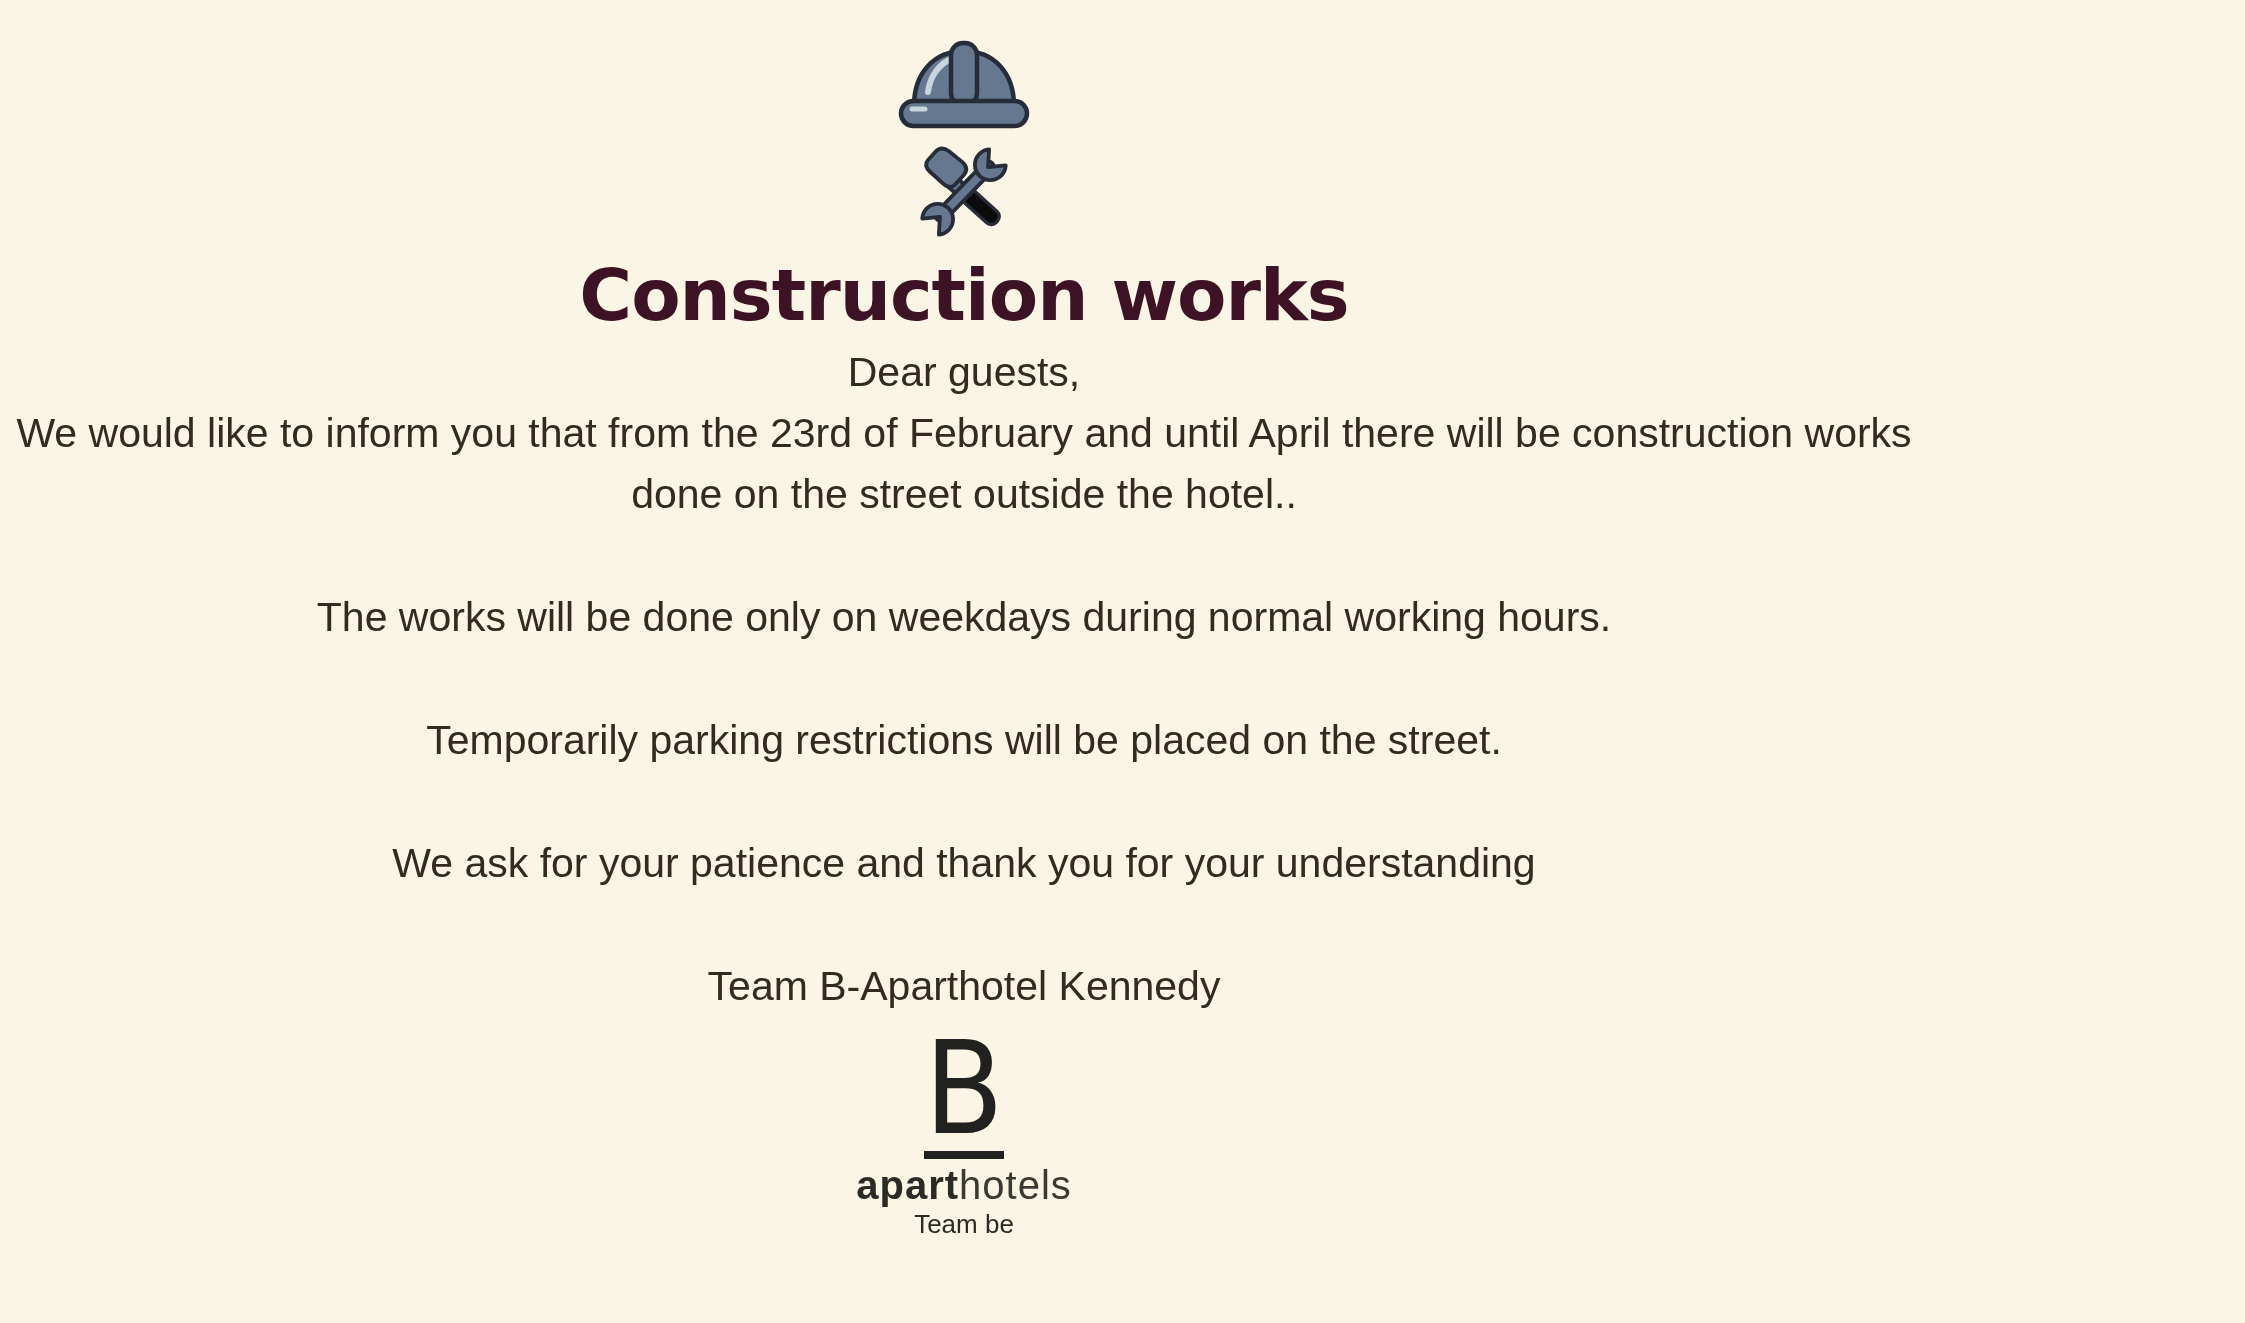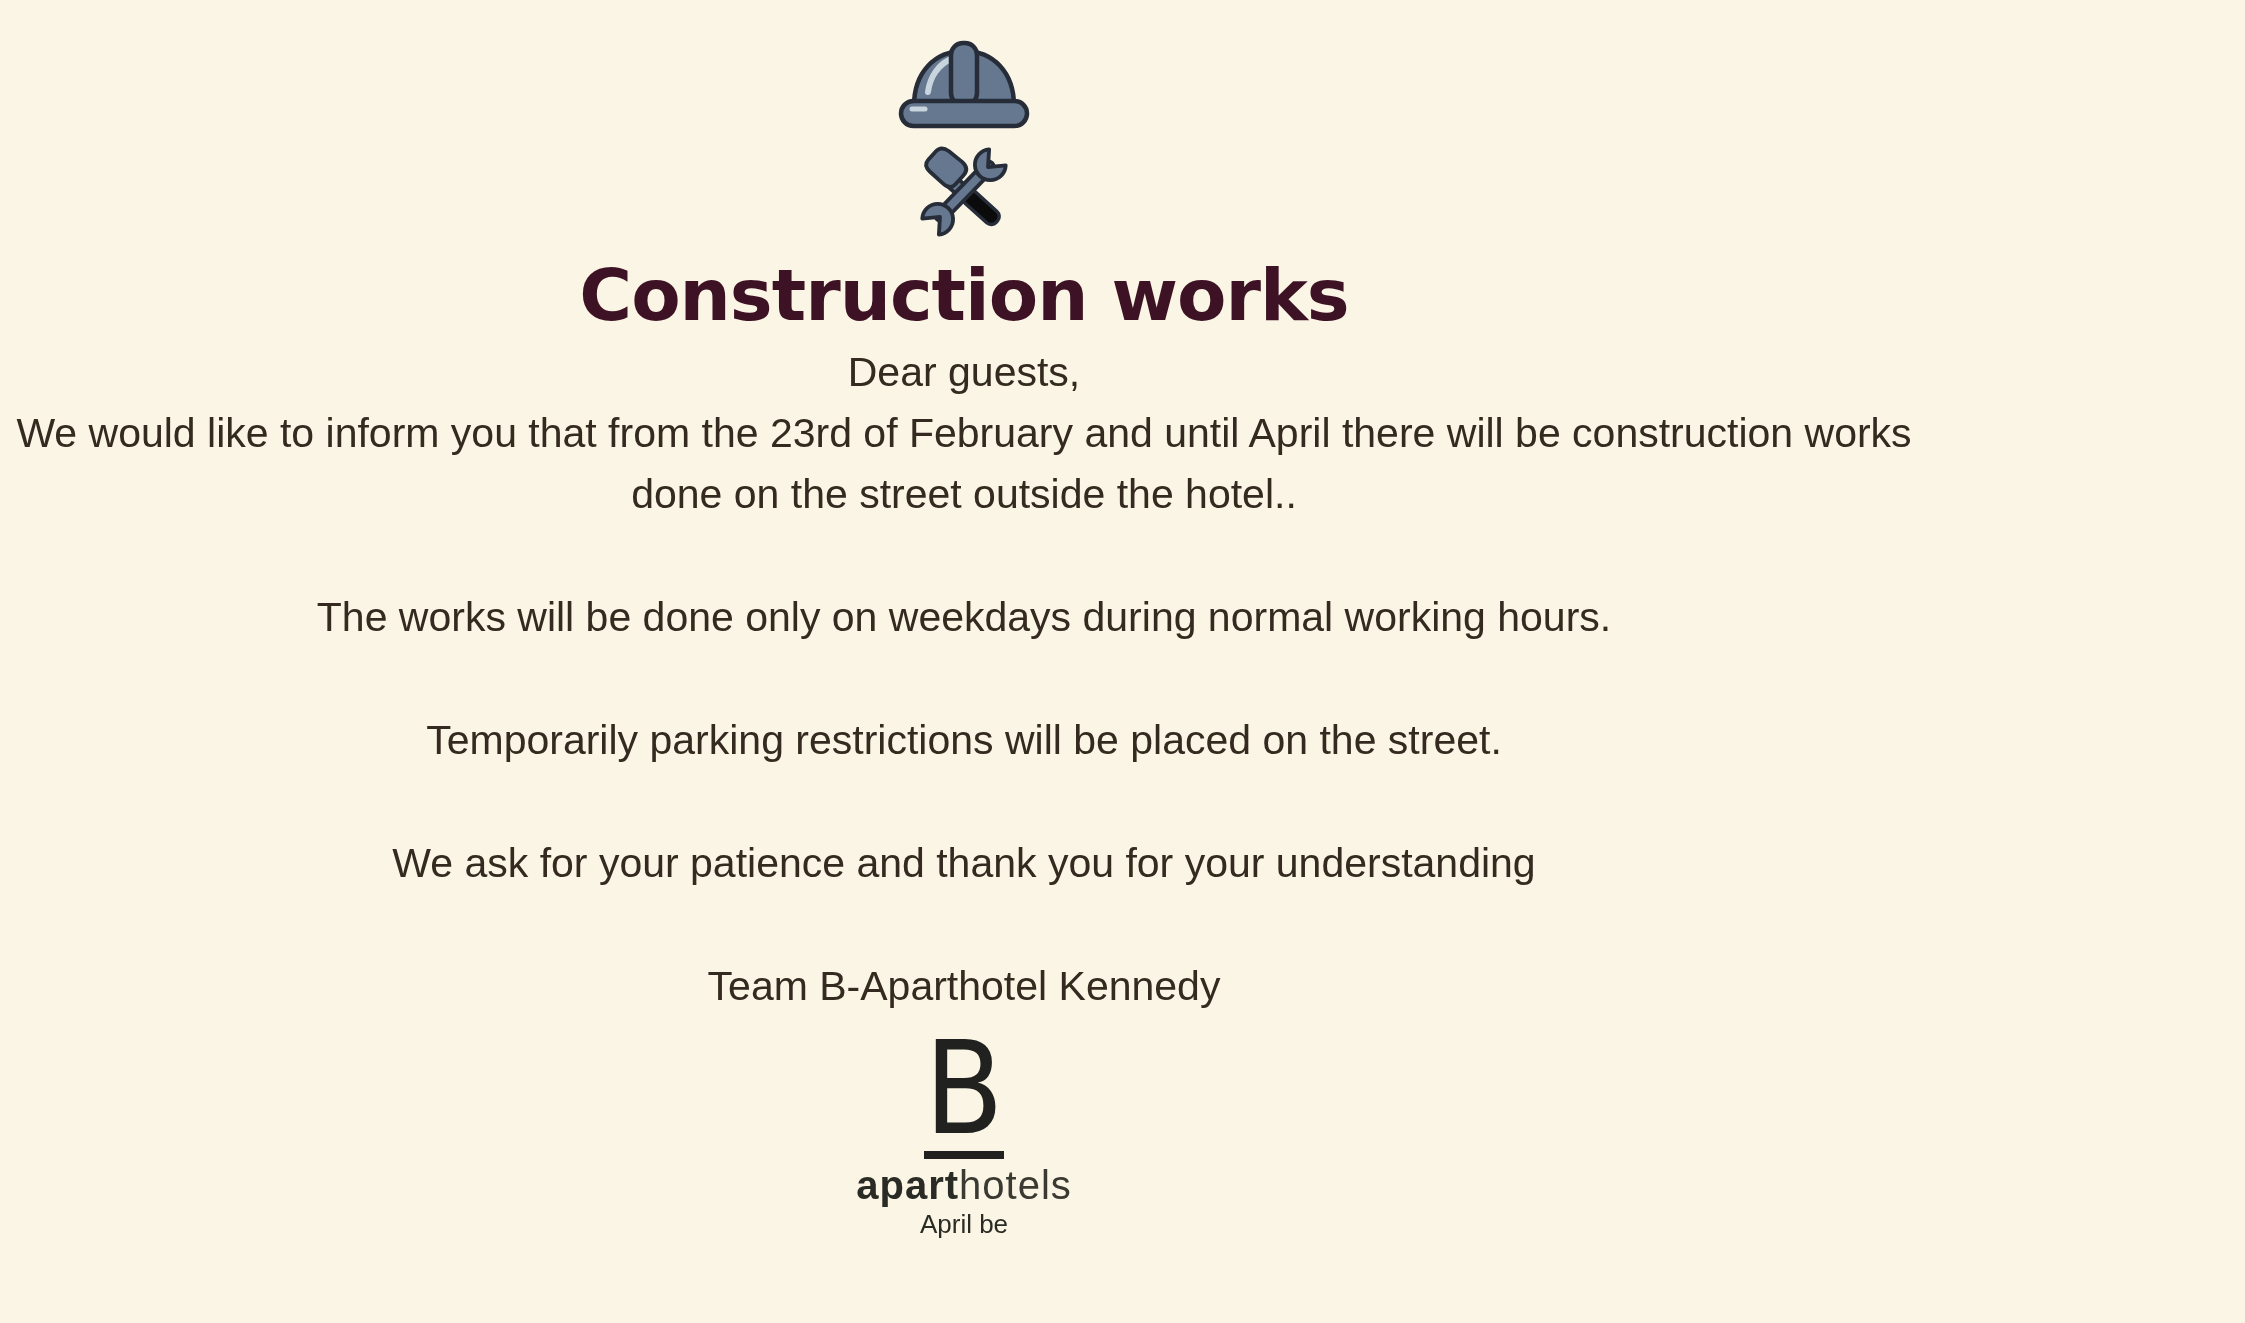--- a/index.html
+++ b/index.html
@@ -122,16 +122,16 @@
   <p class="body-text para para-gap">Temporarily parking restrictions will be placed on the street.</p>
 
   <p class="body-text para para-gap">We ask for your patience and thank you for your understanding</p>
 
   <p class="body-text para signature">Team B-Aparthotel Kennedy</p>
 
   <div class="logo-block">
     <div class="logo-letter">B</div>
     <div class="logo-underline"></div>
     <div class="logo-brand"><span class="bold">apart</span><span class="light">hotels</span></div>
-    <div class="logo-tagline">April be</div>
+    <div class="logo-tagline">Team be</div>
   </div>
 
 </div>
 
 </body></html>

